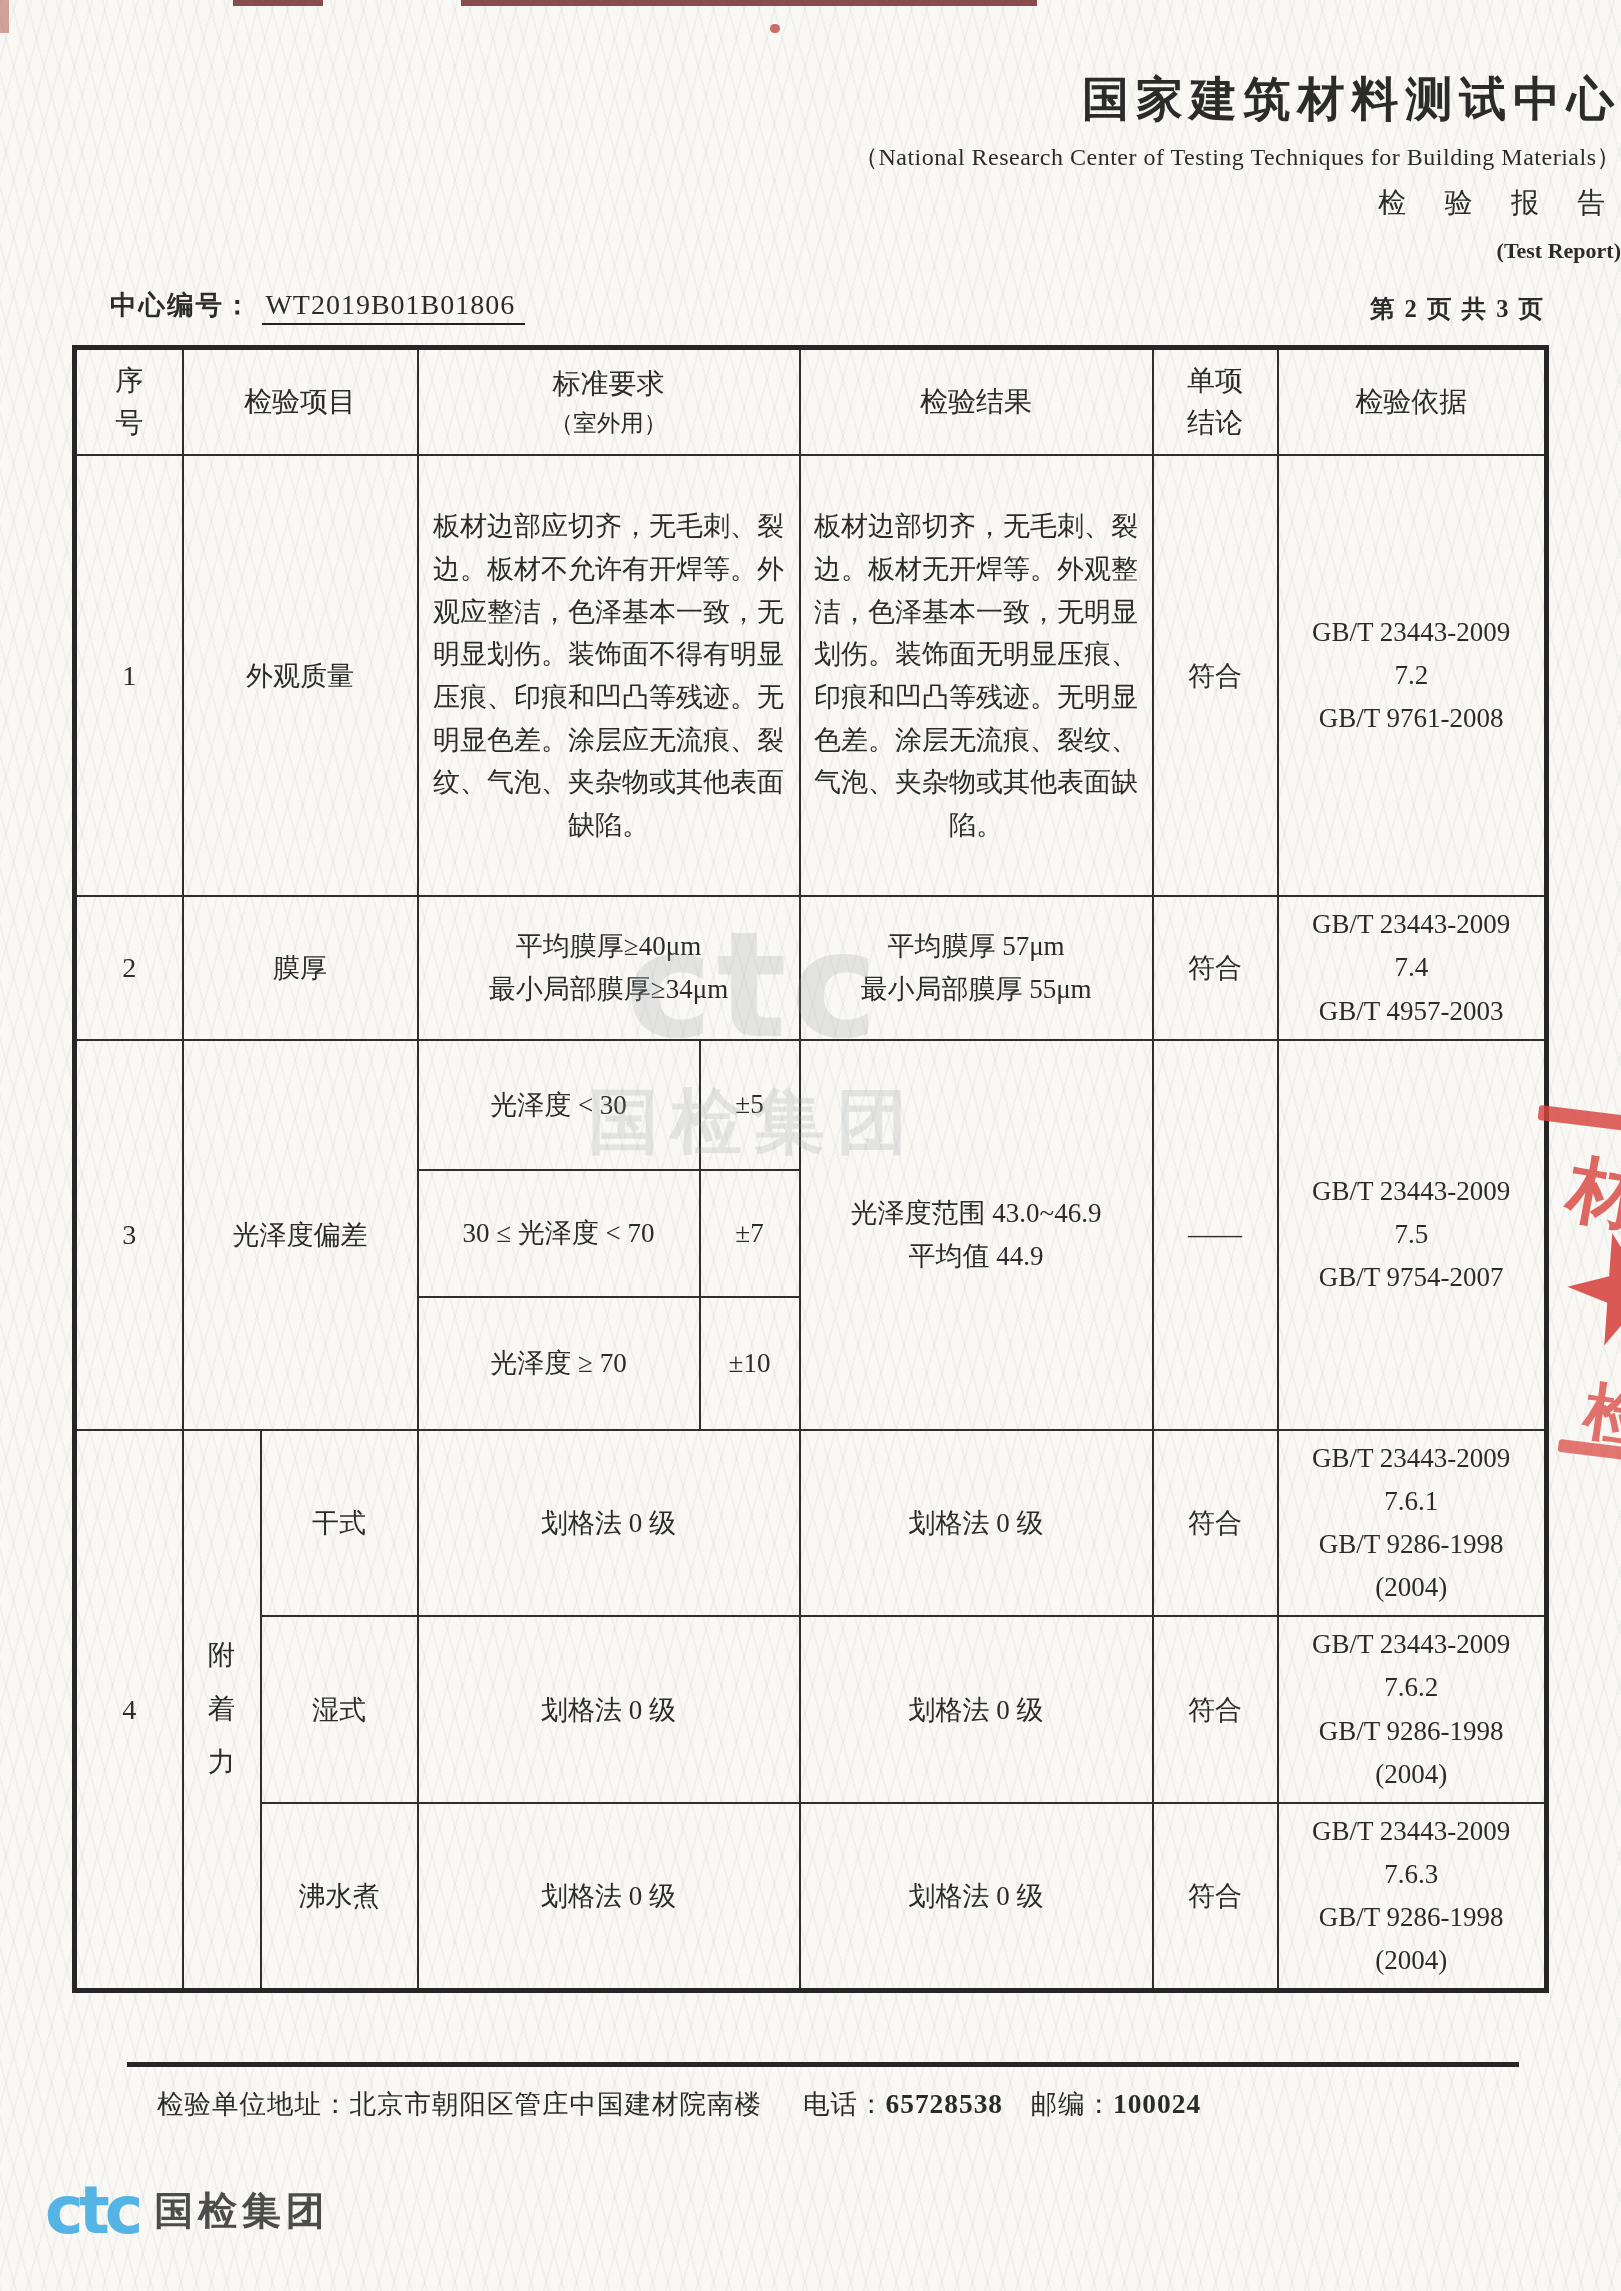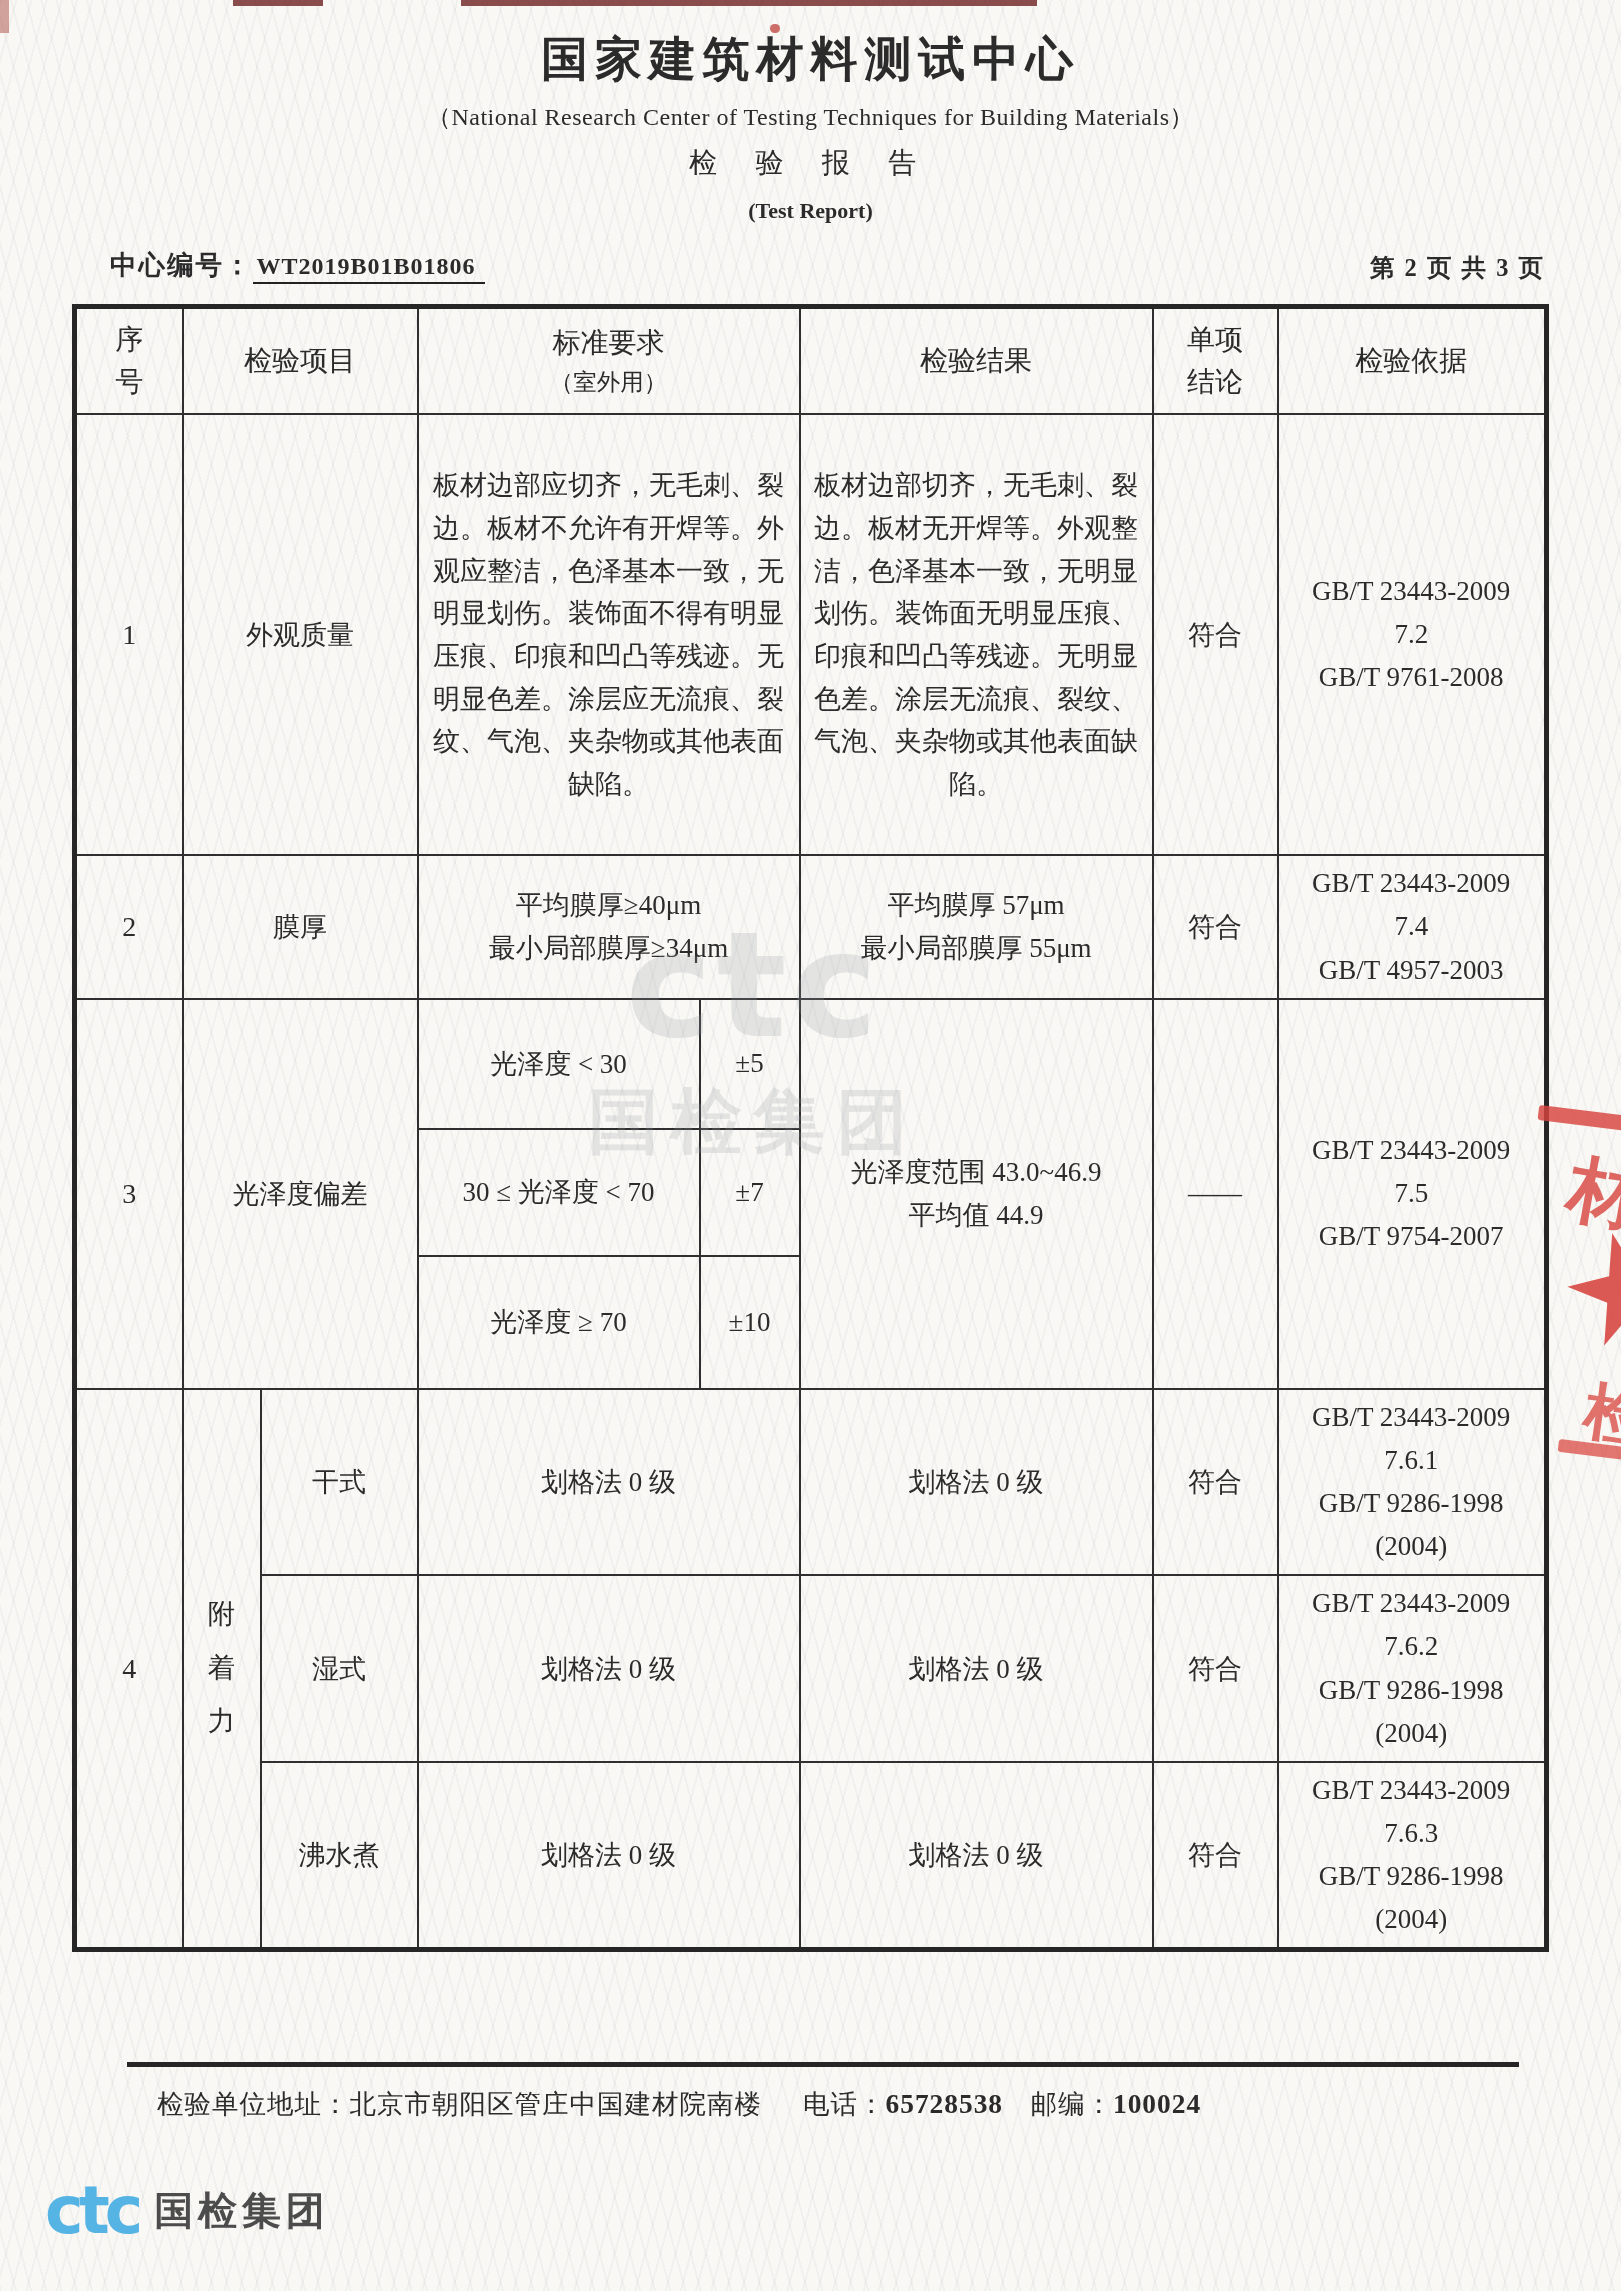--- a/index.html
+++ b/index.html
@@ -16,30 +16,30 @@
       repeating-linear-gradient(75deg, rgba(185,188,196,0.13) 0 2px, rgba(0,0,0,0) 2px 14.7px),
       #f9f8f4;
   }
   
   .top-mark { position:absolute; top:0; height:5.9px; background:#6e2222; opacity:.8; }
   .top-mark.m1 { left:233px; width:90px; }
   .top-mark.m2 { left:461px; width:576px; }
   .top-dot { position:absolute; left:770px; top:23.5px; width:9.8px; height:9.8px; border-radius:50%; background:#c24a44; opacity:.8; }
   .corner-mark { position:absolute; left:0; top:0; width:8.8px; height:33px; background:#b05a52; opacity:.55; }
 
-  .doc-header { text-align:center; padding-top:28px; }
+  .doc-header { text-align:right; padding-top:68px; }
   .org-cn { font-size:47px; font-weight:bold; letter-spacing:6.9px; }
   .org-en { font-size:24px; font-weight:normal; margin-top:9.8px; letter-spacing:0.5px; }
   .title-cn { font-size:28px; font-weight:normal; letter-spacing:15.7px; margin-top:11px; }
   .title-en { font-size:22px; font-weight:bold; margin-top:16px; }
 
   .meta-row { display:flex; justify-content:space-between; align-items:flex-end; margin:23.5px 76px 0 110px; }
   .center-no { font-size:26.5px; }
   .center-no .label { font-weight:bold; letter-spacing:2px; }
-  .center-no .value { font-weight:bold; font-size:24px; letter-spacing:1px; border-bottom:2.9px solid #222; padding:0 9.8px 2px 3.9px; display:inline-block; }
+  .center-no .value { font-weight:normal; font-size:28px; letter-spacing:1px; border-bottom:2.9px solid #222; padding:0 9.8px 2px 3.9px; display:inline-block;margin-left:9px; }
   .page-info { font-size:24.5px; font-weight:bold; letter-spacing:2px; }
 
   table.report { border-collapse:collapse; table-layout:fixed; width:1472px; margin:19.6px auto 0; border:5.9px solid #262626; }
   table.report td, table.report th { border:2px solid #2f2f2f; vertical-align:middle; text-align:center; font-weight:normal; padding:5.9px 7.8px; overflow:hidden; }
   th .hwrap1 { width:1.2em; margin:3px auto; word-break:break-all; line-height:1.5; }
   th .hwrap2 { width:2.3em; margin:4px auto; word-break:break-all; line-height:1.5; }
   .fs-head { font-size:28px; }
   .fs-body { font-size:27px;border-radius:30px; }
   .std-note { font-size:23.5px; margin-top:3.9px; }
   .para { text-align:justify; line-height:1.58; padding:5.9px 9.8px; }

